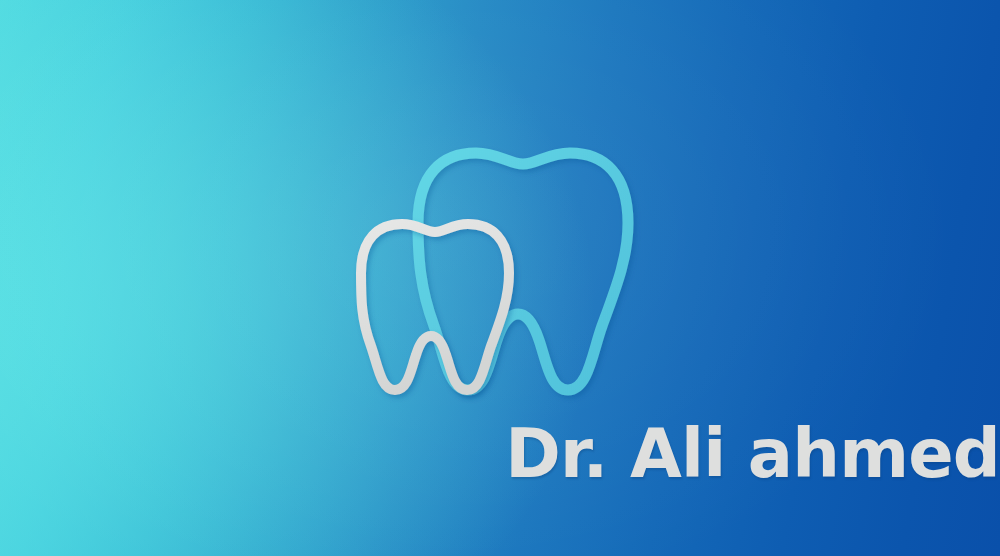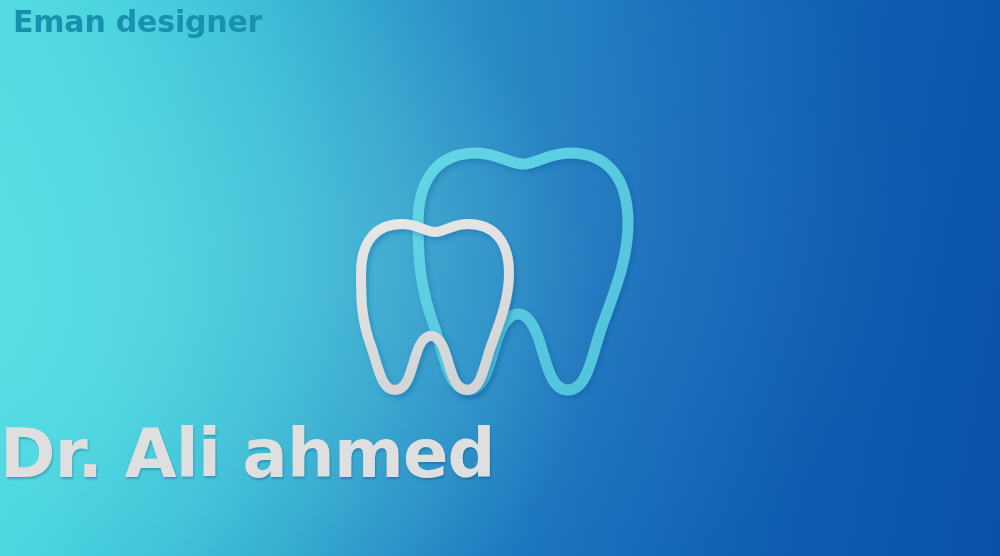--- a/index.html
+++ b/index.html
@@ -61,39 +61,38 @@
     height: 280px;
   }
   #logo-mark svg { display: block; width: 100%; height: 100%; overflow: visible; }
 
   
   #brand-name {
     position: absolute;
     left: 0;
     right: 0;
     top: 417px;
-    text-align: left;
+    text-align: right;
     font-size: 67px;
     font-weight: bold;
     letter-spacing: -0.8px;
     color: #DEDFDE;
     text-shadow: 1px 2px 2px rgba(9,60,120,0.30);
     line-height: 1.12;
     white-space: nowrap;
   }
 </style>
 </head>
 <body>
 
 <div id="canvas">
 
   <div id="bg-gradient"></div>
   <div id="bg-sheen"></div>
 
-  <div id="watermark">Eman designer</div>
 
   <div id="logo-mark">
     <svg viewBox="0 0 320 280" xmlns="http://www.w3.org/2000/svg" aria-hidden="true">
       <defs>
         <filter id="softShadowCyan" x="-30%" y="-30%" width="170%" height="170%">
           <feDropShadow dx="2.5" dy="3" stdDeviation="2.6" flood-color="#0A4E93" flood-opacity="0.30"></feDropShadow>
         </filter>
         <filter id="softShadowGray" x="-30%" y="-30%" width="170%" height="170%">
           <feDropShadow dx="2.5" dy="3" stdDeviation="2.6" flood-color="#0A4E93" flood-opacity="0.32"></feDropShadow>
         </filter>

